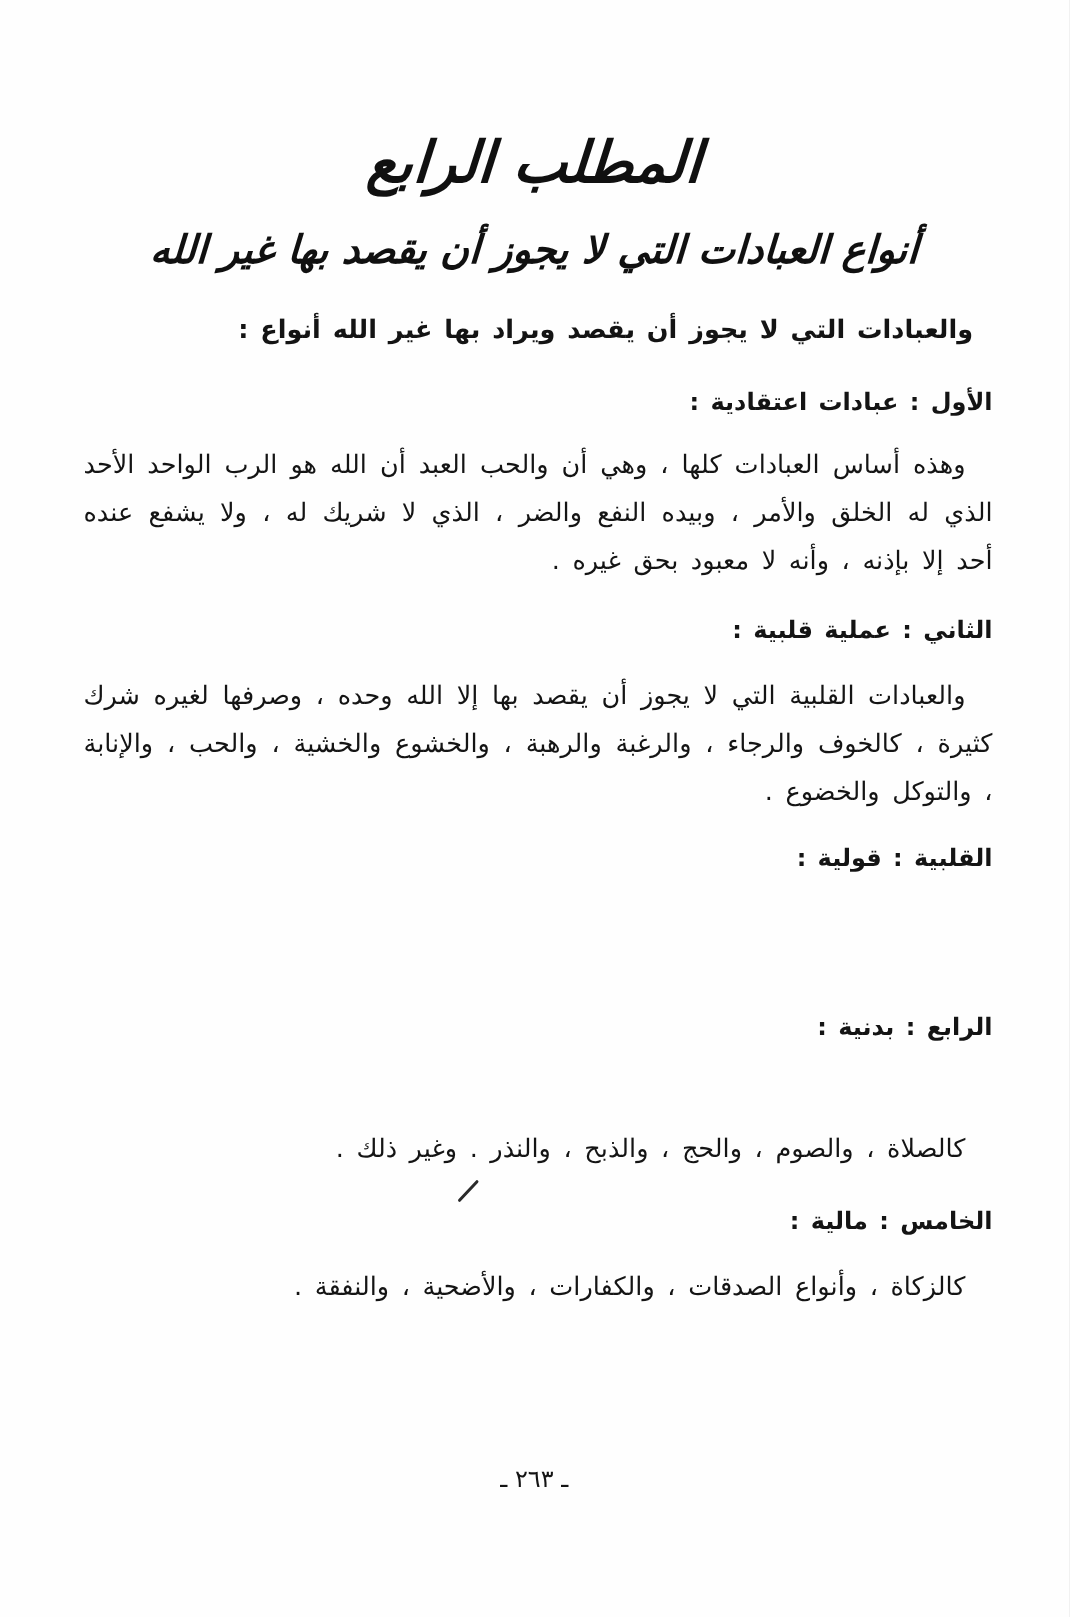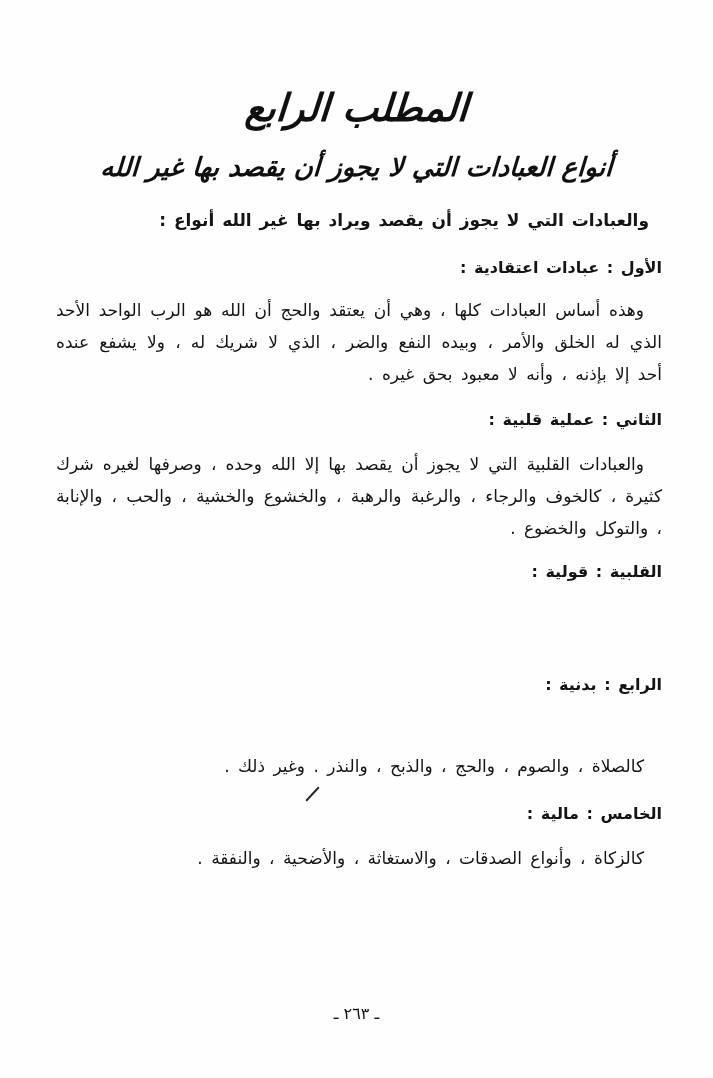--- a/index.html
+++ b/index.html
@@ -83,21 +83,20 @@
   .h5 { top: 804px; }
   .p5 { top: 842px; }
   .page-number {
     position: absolute;
     top: 976px;
     left: 0;
     width: 713px;
     text-align: center;
     font-size: 16px;
     letter-spacing: 2px;
-    margin-top: 28px;
   }
   .ink-mark {
     position: absolute;
     top: 793px;
     left: 303px;
     width: 19px;
     height: 2px;
     background: #2a2a2a;
     transform: rotate(-47deg);
     border-radius: 1px;
@@ -108,30 +107,30 @@
 
 <div class="page">
 
   <div class="calligraphy-title">المطلب الرابع</div>
 
   <div class="calligraphy-subtitle">أنواع العبادات التي لا يجوز أن يقصد بها غير الله</div>
 
   <div class="intro-line">والعبادات التي لا يجوز أن يقصد ويراد بها غير الله أنواع :</div>
 
   <div class="section-heading h1">الأول :  عبادات اعتقادية :</div>
-  <div class="section-body p1">وهذه أساس العبادات كلها ، وهي أن يعتقد والحج أن الله هو الرب الواحد الأحد الذي له الخلق والأمر ، وبيده النفع والضر ، الذي لا شريك له ، ولا يشفع عنده أحد إلا بإذنه ، وأنه لا معبود بحق غيره .</div>
+  <div class="section-body p1">وهذه أساس العبادات كلها ، وهي أن والحب العبد أن الله هو الرب الواحد الأحد الذي له الخلق والأمر ، وبيده النفع والضر ، الذي لا شريك له ، ولا يشفع عنده أحد إلا بإذنه ، وأنه لا معبود بحق غيره .</div>
 
   <div class="section-heading h2">الثاني :  عملية قلبية :</div>
   <div class="section-body p2">والعبادات القلبية التي لا يجوز أن يقصد بها إلا الله وحده ، وصرفها لغيره شرك كثيرة ، كالخوف والرجاء ، والرغبة والرهبة ، والخشوع والخشية ، والحب ، والإنابة ، والتوكل والخضوع .</div>
 
   <div class="section-heading h3">القلبية :  قولية :</div>
 
   <div class="section-heading h4">الرابع :  بدنية :</div>
   <div class="section-body p4">كالصلاة ، والصوم ، والحج ، والذبح ، والنذر . وغير ذلك .</div>
 
   <div class="ink-mark"></div>
 
   <div class="section-heading h5">الخامس :  مالية :</div>
-  <div class="section-body p5">كالزكاة ، وأنواع الصدقات ، والاستغاثة ، والأضحية ، والنفقة .</div>
+  <div class="section-body p5">كالزكاة ، وأنواع الصدقات ، والكفارات ، والأضحية ، والنفقة .</div>
 
   <div class="page-number">ـ ٢٦٣ ـ</div>
 
 </div>
 
 </body></html>

